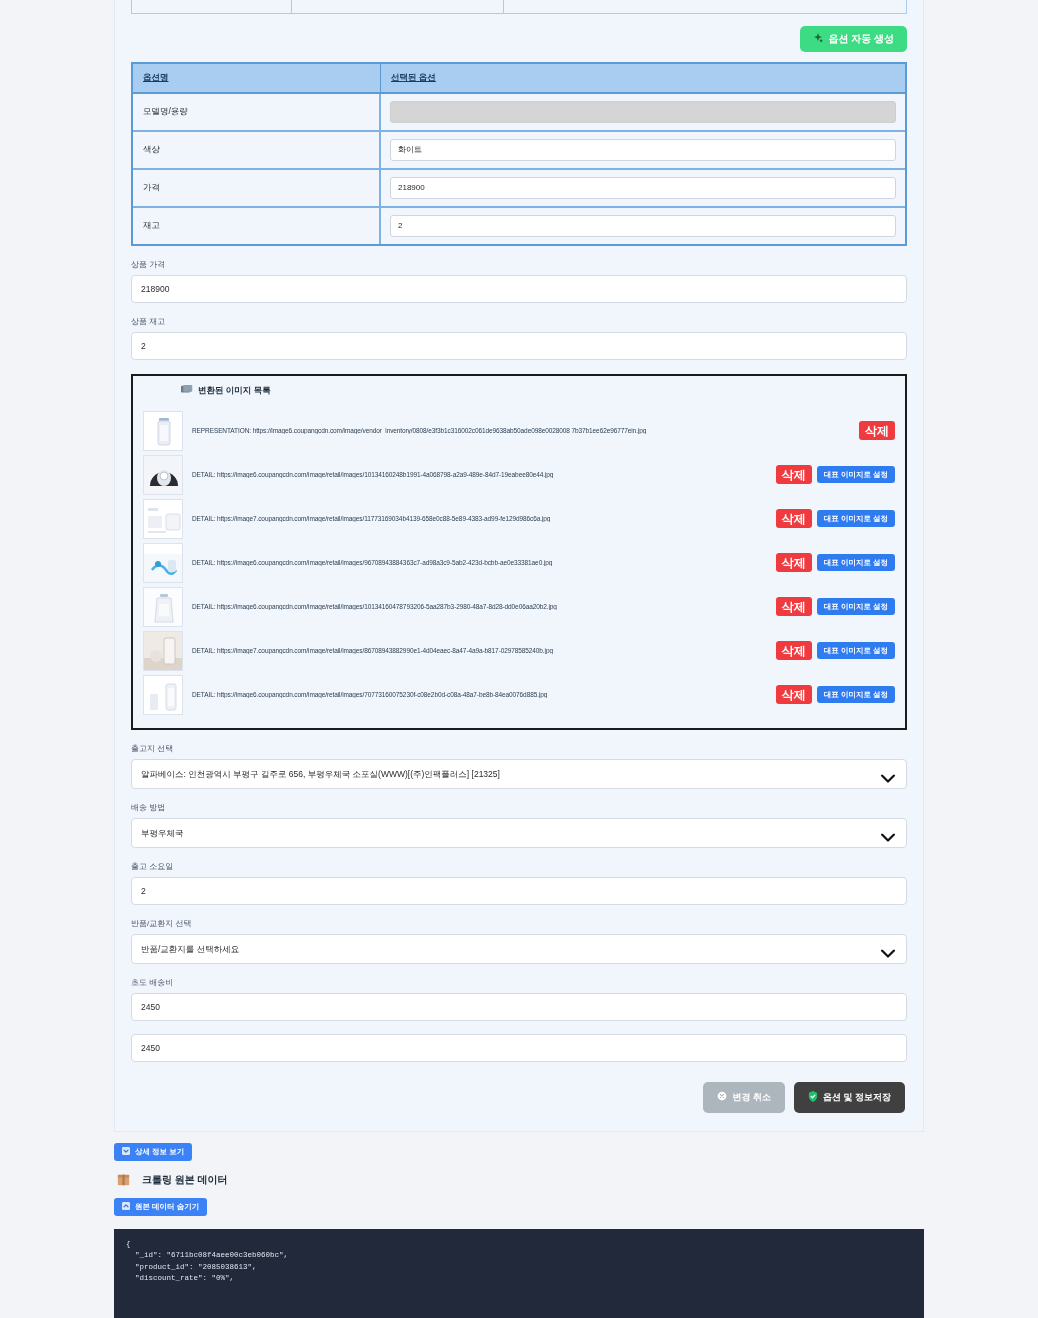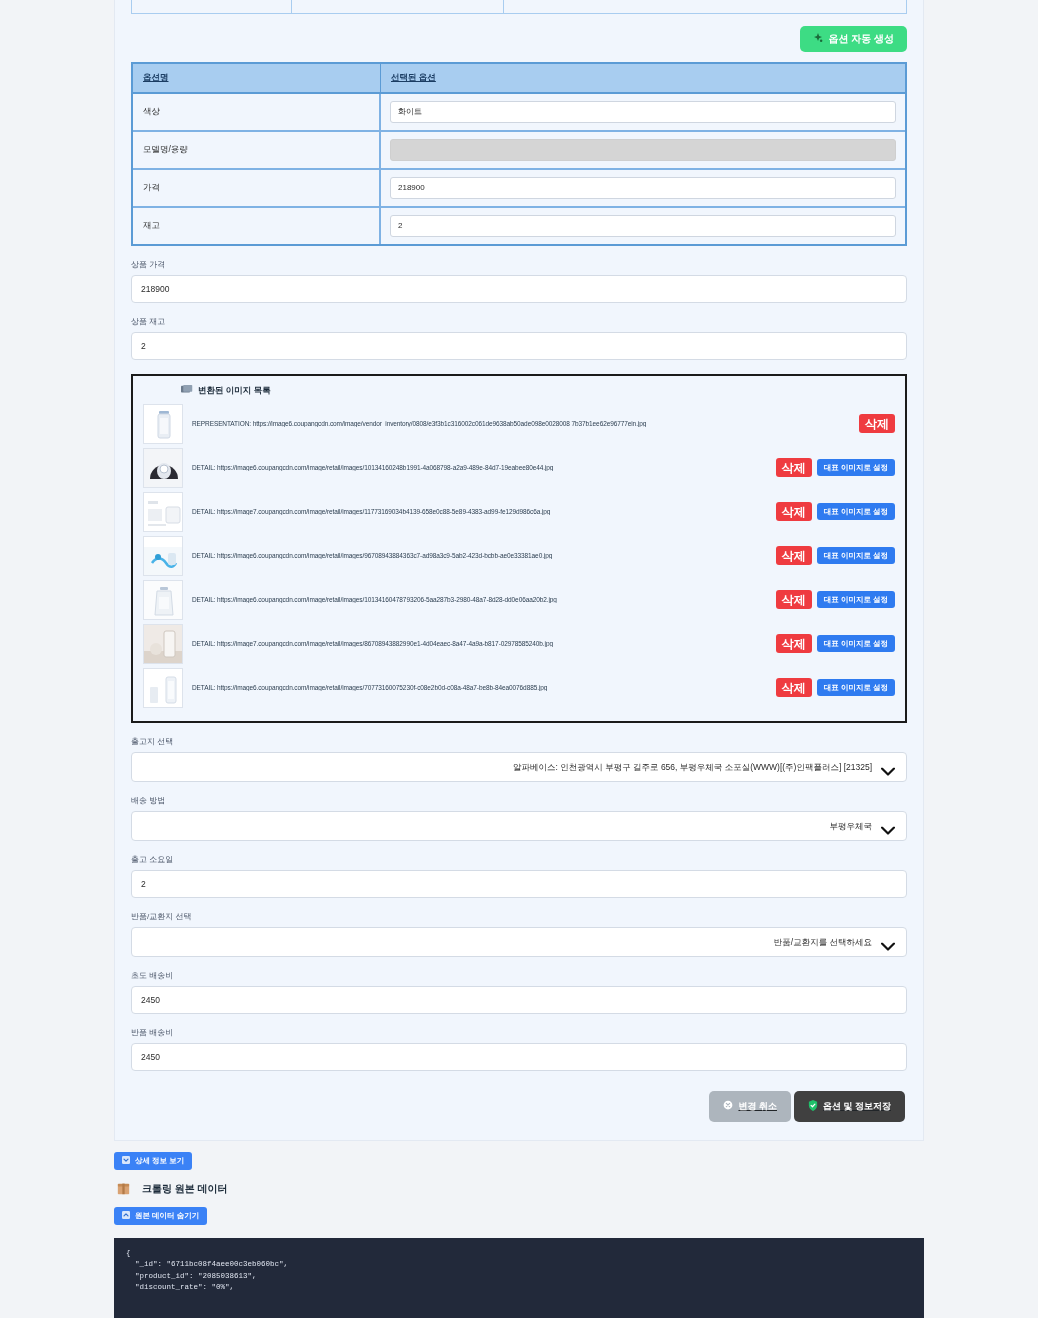--- a/index.html
+++ b/index.html
@@ -166,21 +166,21 @@
     height: 28px;
     border: 1px solid #d4dbe5;
     border-radius: 4px;
     background: #fff;
     padding: 0 9px;
     font-family: "Liberation Sans", sans-serif;
     font-size: 8.5px;
     color: #2b2b2b;
     outline: none;
   }
-  .select-wrap { position: relative; text-align: right; }
+  .select-wrap { position: relative; }
   .field-select {
     width: 100%;
     height: 30px;
     border: 1px solid #d4dbe5;
     border-radius: 4px;
     background: #fff;
     padding: 0 34px 0 9px;
     font-family: "Liberation Sans", sans-serif;
     font-size: 8.5px;
     color: #2b2b2b;
@@ -211,21 +211,21 @@
     background: #f1f6fd;
     padding: 9px 10px 11px 10px;
   }
   .imglist-title {
     display: flex;
     align-items: center;
     gap: 5px;
     font-size: 8.5px;
     font-weight: bold;
     color: #1c2b3a;
-    margin-bottom: 5px;
+    margin-bottom: 12px;
     padding-left: 38px;
   }
   .img-row {
     display: flex;
     align-items: center;
     gap: 9px;
     padding: 2px 0;
   }
   .thumb {
     width: 40px;
@@ -243,24 +243,23 @@
     overflow: hidden;
     flex: 1 1 auto;
     letter-spacing: -0.1px;
   }
   .row-actions { display: flex; align-items: center; gap: 5px; flex: 0 0 auto; }
 
   
   .card-footer {
     display: flex;
     justify-content: flex-end;
-    gap: 3px;
+    gap: 9px;
     margin-top: 20px;
     padding-right: 2px;
-    text-decoration: underline;
   }
   .btn-lg {
     font-size: 9px;
     padding: 9px 14px;
     border-radius: 5px;
   }
 
   
   .below { padding: 9px 0 0 114px; }
   .below .btn { margin: 0; }
@@ -325,29 +324,29 @@
 
     <table class="opt-table">
       <thead>
         <tr>
           <th class="opt-col-name">옵션명</th>
           <th>선택된 옵션</th>
         </tr>
       </thead>
       <tbody>
         <tr class="field-row">
+          <td>모델명/용량</td>
+          <td>
+            <input class="txt-in disabled" type="text" disabled="" value="" style="">
+          </td>
+        </tr>
+        <tr class="field-row">
           <td>색상</td>
           <td>
             <input class="txt-in" type="text" value="화이트" style="">
-          </td>
-        </tr>
-        <tr class="field-row">
-          <td>모델명/용량</td>
-          <td>
-            <input class="txt-in disabled" type="text" disabled="" value="" style="">
           </td>
         </tr>
         <tr class="field-row">
           <td>가격</td>
           <td>
             <input class="txt-in" type="text" value="218900" style="">
           </td>
         </tr>
         <tr class="field-row">
           <td>재고</td>
@@ -514,21 +513,20 @@
         </span>
       </div>
     </div>
 
     <div class="field-block">
       <label class="field-label">초도 배송비</label>
       <input class="field-input" type="text" value="2450" style="">
     </div>
 
     <div class="field-block">
-      <label class="field-label">반품 배송비</label>
       <input class="field-input" type="text" value="2450" style="">
     </div>
 
     <div class="card-footer">
       <button class="btn btn-lg btn-grey">
         <span class="btn-ico">
           <svg width="10" height="10" viewBox="0 0 16 16">
               <circle cx="8" cy="8" r="7" fill="#fff"></circle>
               <path d="M5.3 5.3l5.4 5.4M10.7 5.3l-5.4 5.4" stroke="#adb5bd" stroke-width="1.8" stroke-linecap="round"></path>
             </svg>

